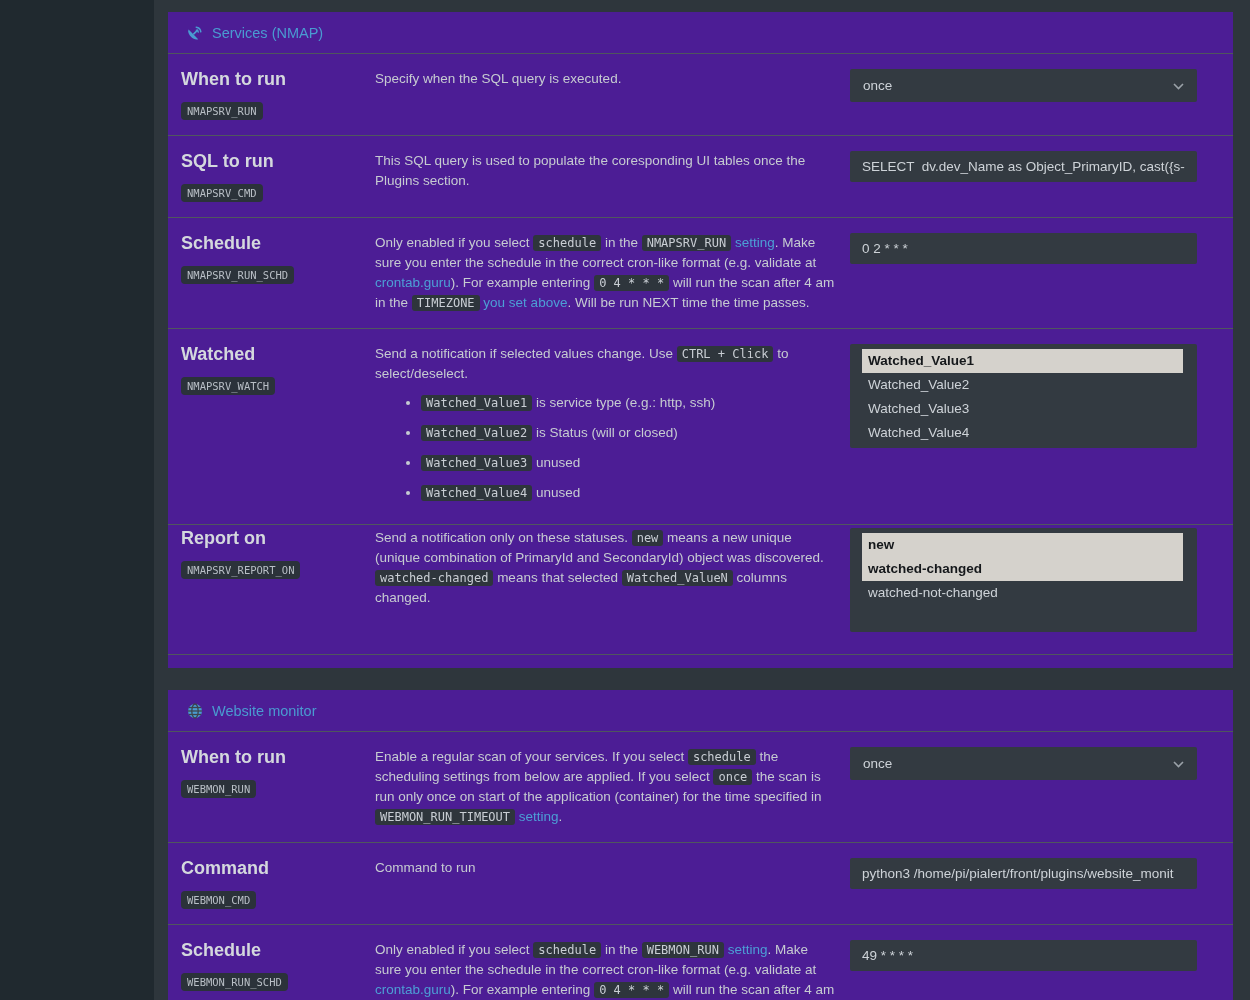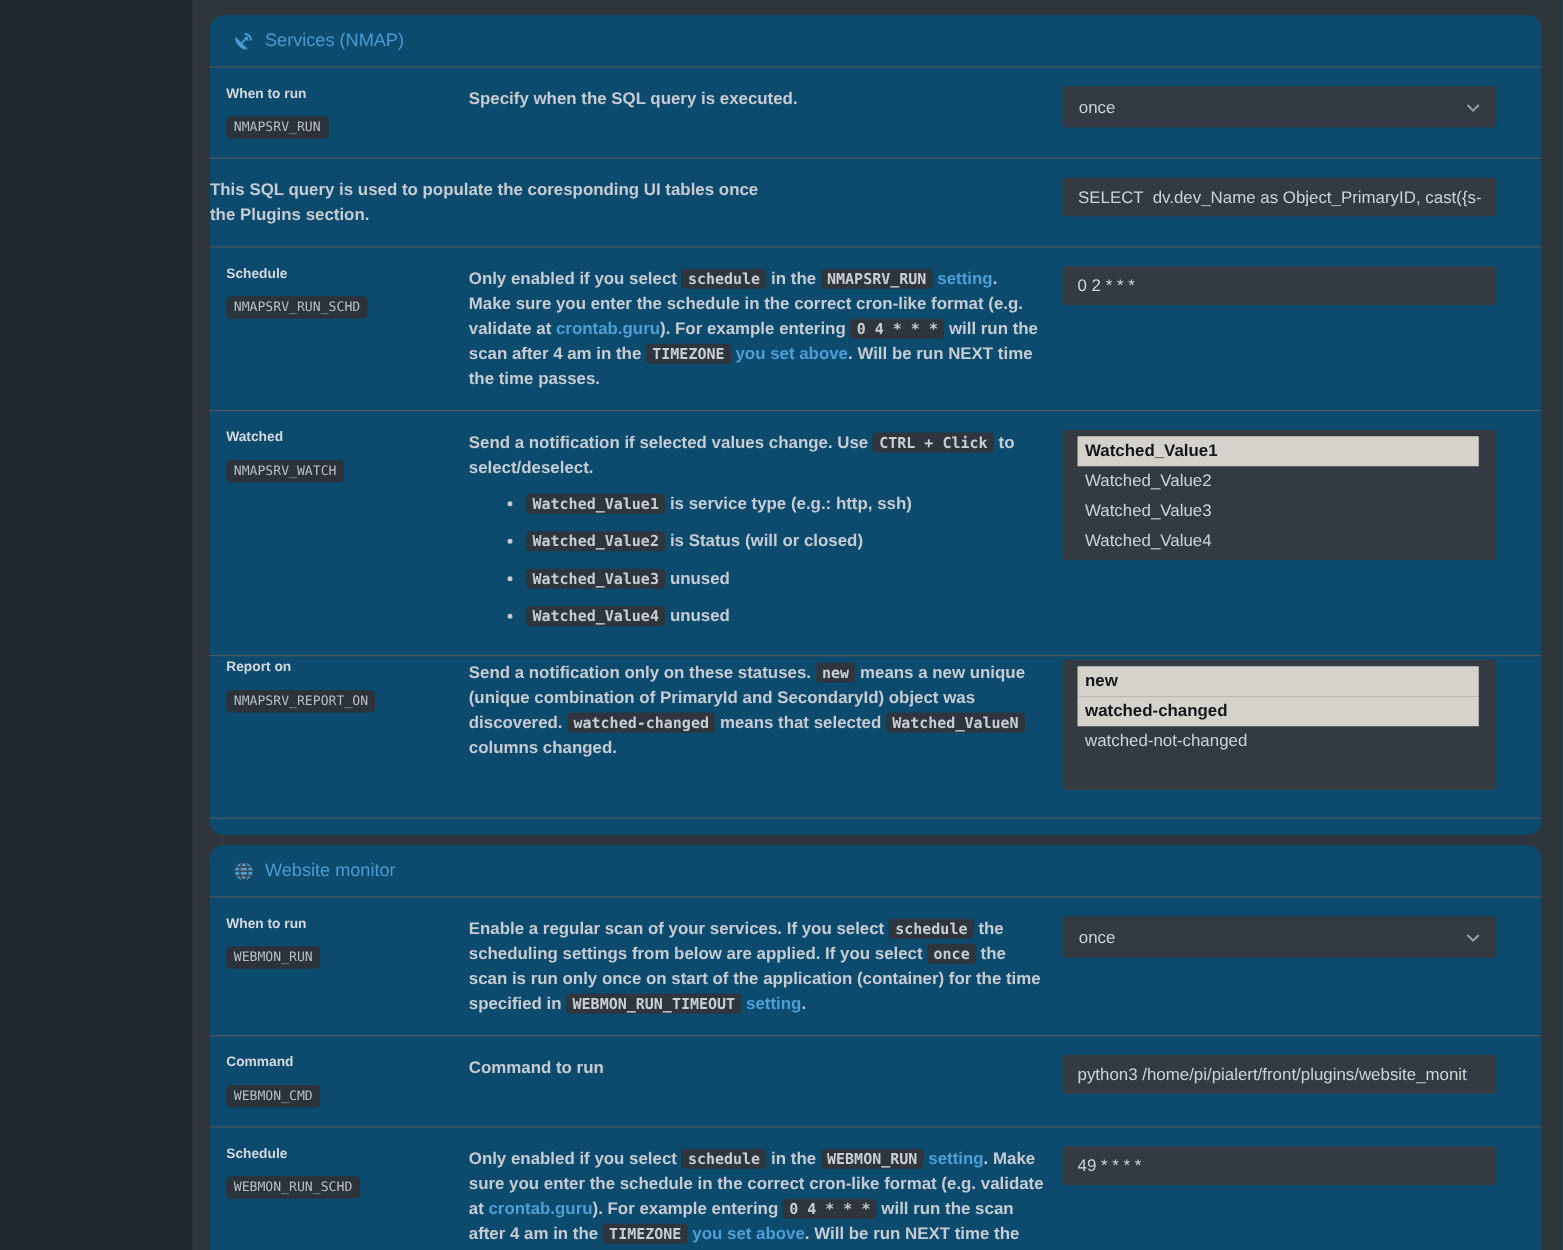--- a/index.html
+++ b/index.html
@@ -5,34 +5,34 @@
   * { box-sizing: border-box; margin: 0; padding: 0; }
   html,body { width:1250px; height:1000px; overflow:hidden; }
   body {
     font-family: "Liberation Sans", sans-serif;
     background:#2e363c;
     display:flex;
     color:#c6cbd1;
   }
   .sidebar { width:154px; flex:none; background:#20292f; height:100%; }
   .main { flex:1; padding:12px 17px 0 14px; }
-  .card { background:#0c4a6e; border-radius:11px; margin-bottom:8px; overflow:hidden; }
+  .card { background:#4c1d95; border-radius:0; margin-bottom:22px; overflow:hidden; }
   .card-header {
     height:42px; display:flex; align-items:center;
     padding:0 19px; border-bottom:1px solid #4f565d;
     color:#4a9bd1; font-size:14.5px;
   }
   .card-header .hicon { margin-right:9px; display:inline-flex; }
   .rows { }
   .s-row { display:flex; padding:15px 36px 15px 0; border-top:1px solid #50575e; }
   .s-row:first-child { border-top:none; }
   .col-a { width:207px; flex:none; padding-left:13px; }
-  .col-b { width:460px; flex:none; font-size:13.5px; line-height:20px; color:#c6cbd1;font-weight:bold; }
+  .col-b { width:460px; flex:none; font-size:13.5px; line-height:20px; color:#c6cbd1; }
   .col-c { width:347px; flex:none; margin-left:auto; }
-  .setting-label { font-weight:700; font-size:11px; color:#d4d8dd; margin-bottom:11px; }
+  .setting-label { font-weight:700; font-size:18px; color:#d4d8dd; margin-bottom:11px; }
   .badge {
     display:inline-block; font-family:"DejaVu Sans Mono", monospace;
     font-size:10.5px; color:#b9bfc6; background:#2b323a;
     padding:3px 6px; border-radius:4px;
   }
   .seg-code {
     font-family:"DejaVu Sans Mono", monospace; font-size:12px;
     background:#2e353c; color:#c9ced4; padding:1px 5px;
     border-radius:3px; white-space:nowrap;
   }
@@ -88,20 +88,24 @@
             <span>
               <svg width="11" height="7" viewBox="0 0 11 7">
                   <path d="M1 1 L5.5 5.5 L10 1" stroke="#9aa1a8" stroke-width="1.6" fill="none"></path>
                 </svg>
             </span>
           </div>
         </div>
       </div>
 
       <div class="s-row">
+        <div class="col-a">
+          <div class="setting-label">SQL to run</div>
+          <span class="badge">NMAPSRV_CMD</span>
+        </div>
         <div class="col-b"><span class="seg-text">This SQL query is used to populate the coresponding UI tables once the Plugins section.</span></div>
         <div class="col-c">
           <input class="ctl-input" value="SELECT  dv.dev_Name as Object_PrimaryID, cast({s-quo" style="">
         </div>
       </div>
 
       <div class="s-row">
         <div class="col-a">
           <div class="setting-label">Schedule</div>
           <span class="badge">NMAPSRV_RUN_SCHD</span>

